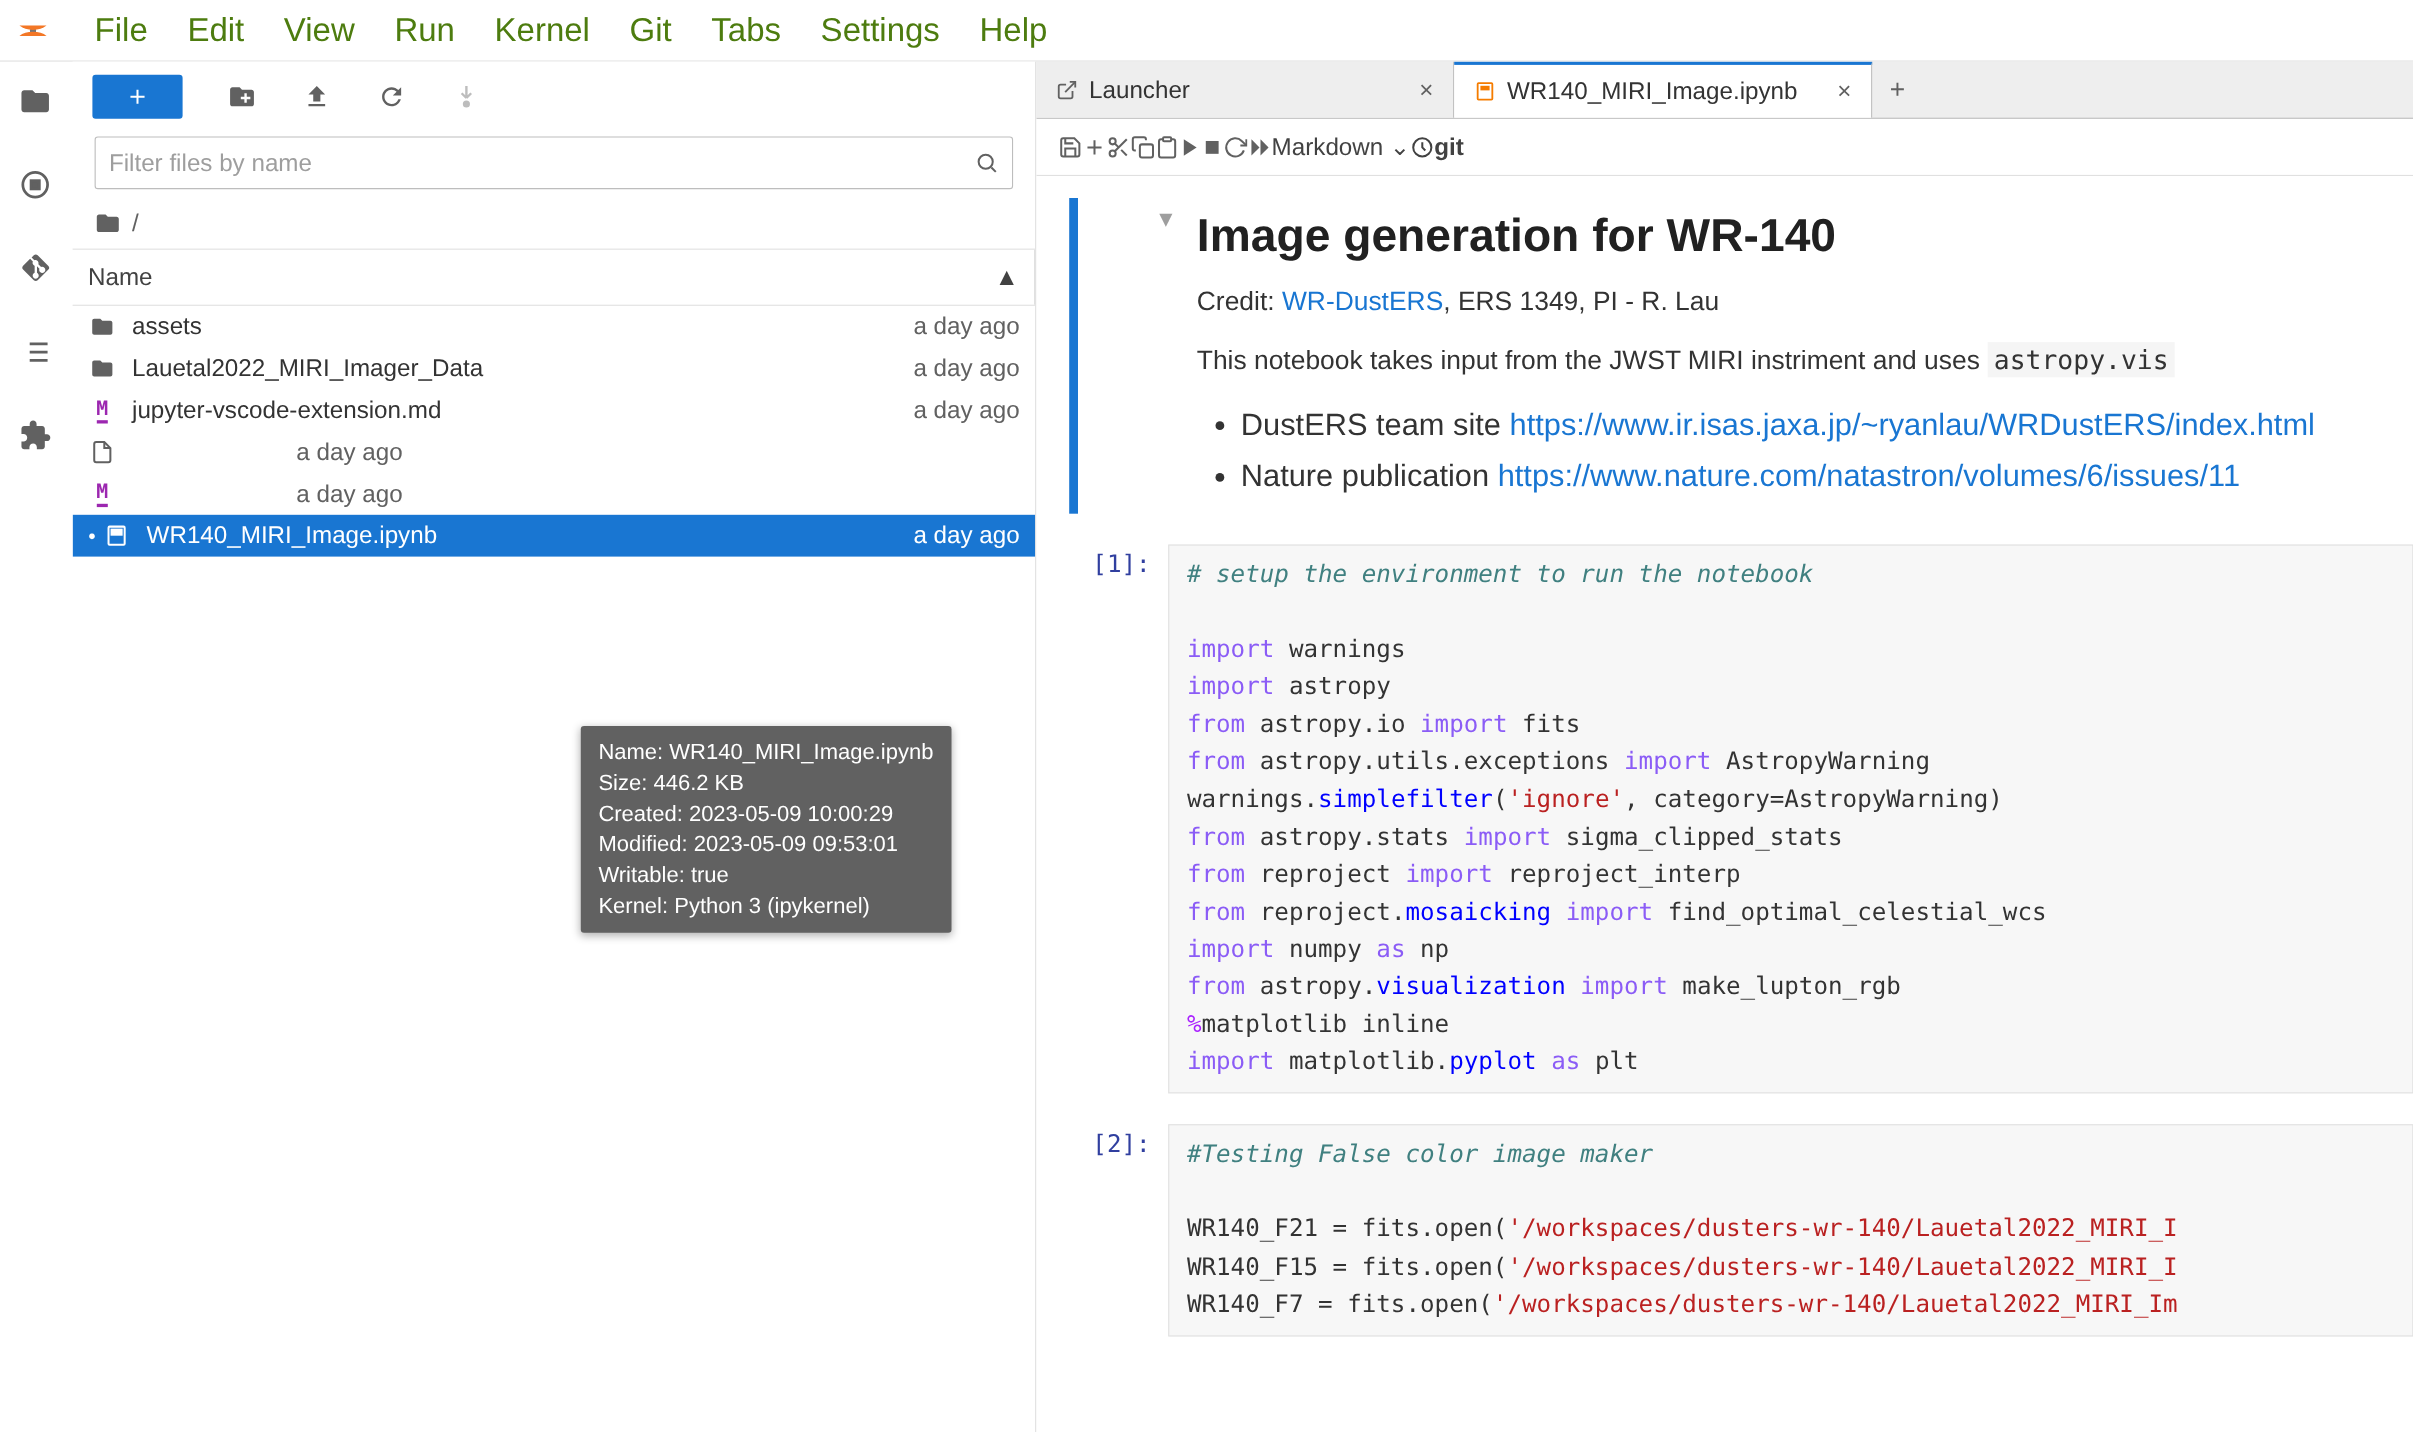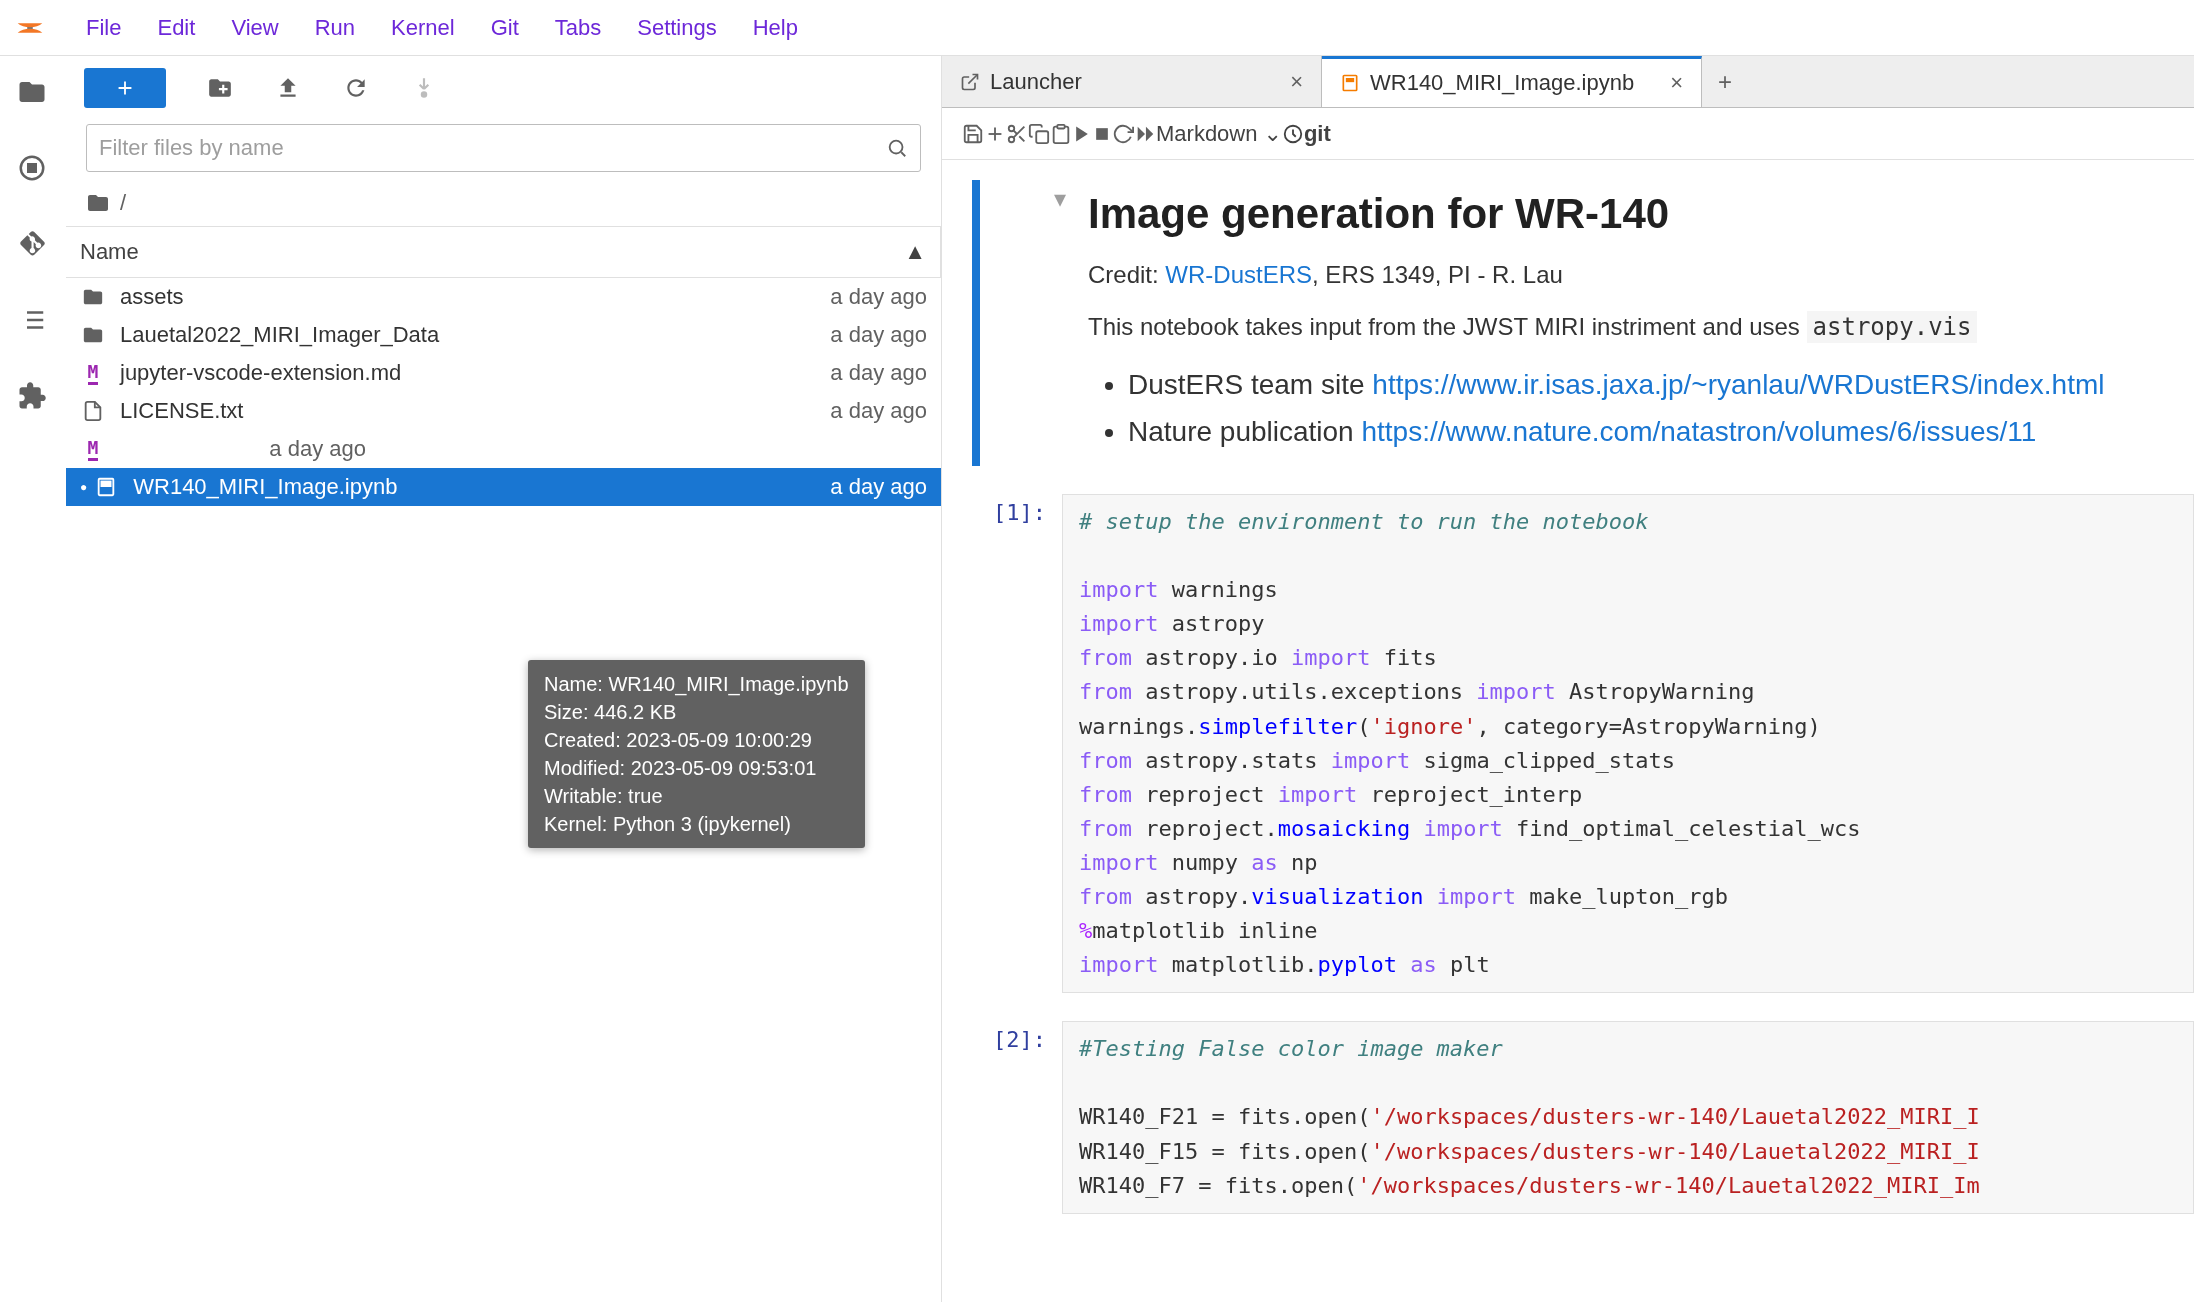--- a/index.html
+++ b/index.html
@@ -1,21 +1,21 @@
 <!DOCTYPE html>
 <html><head>
 <meta charset="utf-8">
 <style>
 * { box-sizing: border-box; margin: 0; padding: 0; }
 body { font-family: -apple-system, BlinkMacSystemFont, "Segoe UI", Helvetica, Arial, sans-serif; font-size: 14px; color: #333; overflow: hidden; width: 2194px; height: 1302px; }
 
 .topbar { display: flex; align-items: center; height: 56px; border-bottom: 1px solid #e0e0e0; padding: 0 12px; }
 .logo { width: 36px; height: 36px; margin-right: 20px; }
 .menu { display: flex; gap: 0; }
-.menu-item { padding: 8px 18px; font-size: 22px; cursor: pointer; color: #6d28d9; }
+.menu-item { padding: 8px 18px; font-size: 30px; cursor: pointer; color: #4d7c0f; }
 
 .main { display: flex; height: calc(100% - 56px); }
 
 .activity-bar { width: 66px; display: flex; flex-direction: column; align-items: center; padding-top: 20px; gap: 44px; border-right: 2px solid transparent;}
 .activity-item { width: 32px; height: 32px; display: flex; align-items: center; justify-content: center; cursor: pointer; color: #616161;}
 .activity-item.active { color: #424242; }
 
 .sidebar { width: 876px; border-right: 1px solid #e0e0e0; display: flex; flex-direction: column; position: relative; background: #fff;}
 
 .sidebar-toolbar { display: flex; align-items: center; padding: 12px 18px; gap: 40px; }
@@ -218,21 +218,20 @@
           <span class="fname">jupyter-vscode-extension.md</span>
           <span class="fmod">a day ago</span>
         </div>
         <div class="file-row">
           <span class="fi">
             <svg width="22" height="22" viewBox="0 0 24 24" fill="none" stroke="#616161" stroke-width="2">
               <path d="M14 2H6a2 2 0 0 0-2 2v16a2 2 0 0 0 2 2h12a2 2 0 0 0 2-2V8z"></path>
               <polyline points="14 2 14 8 20 8"></polyline>
             </svg>
           </span>
-          <span class="fname">LICENSE.txt</span>
           <span class="fmod">a day ago</span>
         </div>
         <div class="file-row">
           <span class="fi">
             <span class="md-icon" style="font-family:monospace;font-size:18px;border-bottom:3px solid #9c27b0;">M</span>
           </span>
           <span class="fmod">a day ago</span>
         </div>
         <div class="file-row selected">
           <span class="fi">

